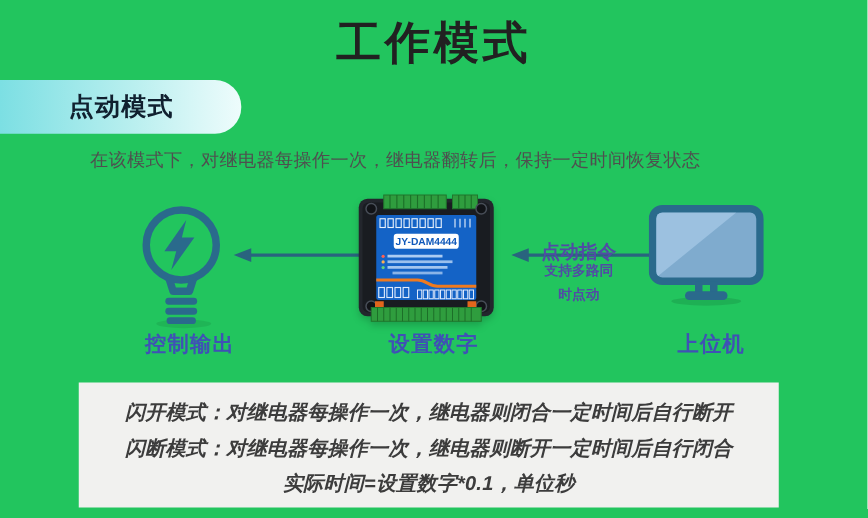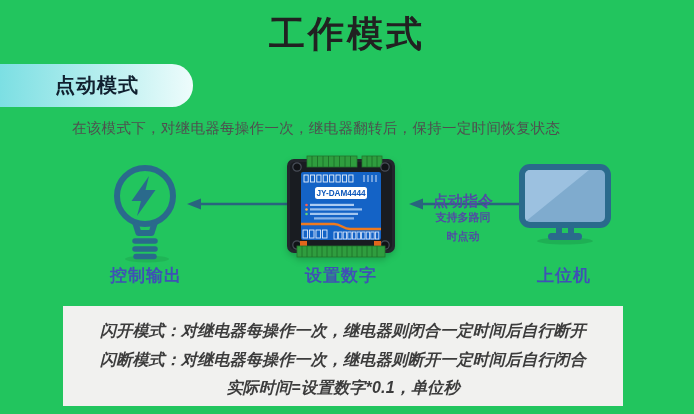--- a/index.html
+++ b/index.html
@@ -26,21 +26,21 @@
     font-size:14.5px; color:#4f4f4f; letter-spacing:0.3px;
   }
   .diagram { position:absolute; left:0; top:150px; width:694px; height:150px; }
   .bulb-icon { position:absolute; left:103px; top:10px; }
   .module-figure { position:absolute; left:286px; top:5px; filter:drop-shadow(0 3px 3px rgba(0,0,0,0.18)); }
   .monitor-icon { position:absolute; left:519px; top:14px; }
   .arrow { position:absolute; }
   .arrow-left-1 { left:187px; top:47px; }
   .arrow-left-2 { left:409px; top:47px; }
   .diagram-label {
-    position:absolute; top:114px; text-align:center;
+    position:absolute; top:114px; text-align:right;
     font-size:17px; font-weight:700; color:#3f51b5; letter-spacing:1px;
   }
   .label-output { left:104px; width:84px; }
   .label-module { left:299px; width:84px; }
   .label-host   { left:532px; width:64px; }
   .annotation {
     position:absolute; text-align:center; font-weight:700;
     color:#514ba5;
   }
   .annotation-command { left:423px; top:30px; width:80px; font-size:15px;margin-top:12px; }

